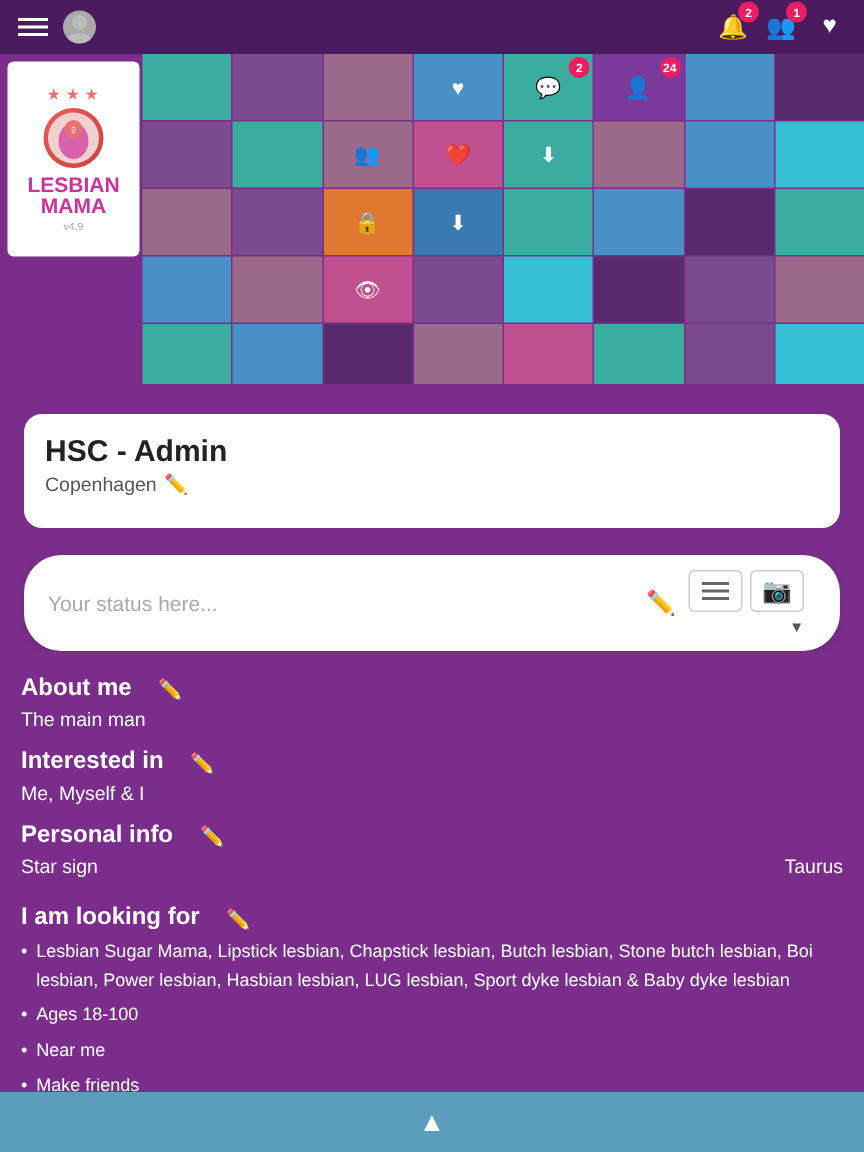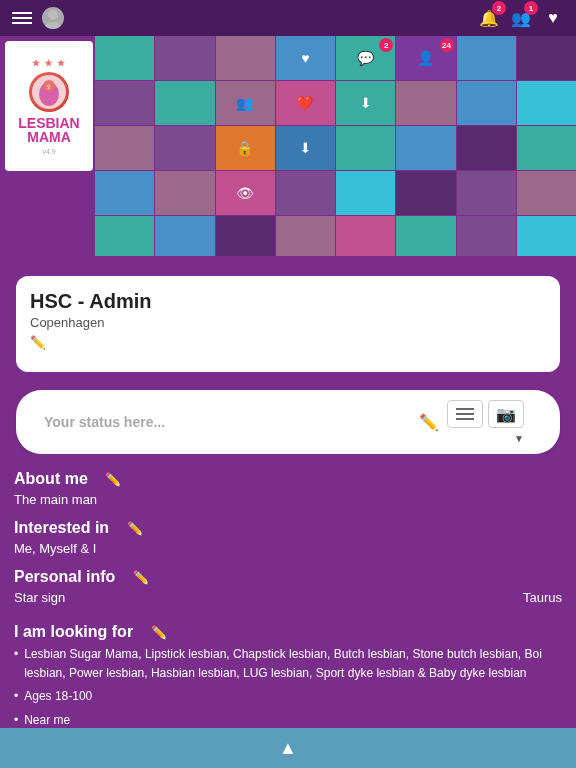--- a/index.html
+++ b/index.html
@@ -149,38 +149,36 @@
       font-size: 20px;
       font-weight: bold;
       color: #222;
     }
     .profile-location {
       font-size: 13px;
       color: #555;
       display: flex;
       gap: 5px;
       margin-top: 2px;
-      flex-direction: column;
     }
     .edit-pencil {
       color: #6ec200;
       font-size: 13px;
     }
 
     
     .status-bar {
       background: white;
       border-radius: 25px;
       margin: 16px 8px 0;
-      padding: 10px 28px;
+      padding: 10px 16px;
       display: flex;
       align-items: center;
       justify-content: space-between;
       box-shadow: 0 1px 4px rgba(0,0,0,0.15);
-      font-weight: bold;
     }
     .status-placeholder {
       color: #aaa;
       font-size: 14px;
       flex: 1;
     }
     .status-action-row {
       display: flex;
       align-items: center;
       gap: 6px;

